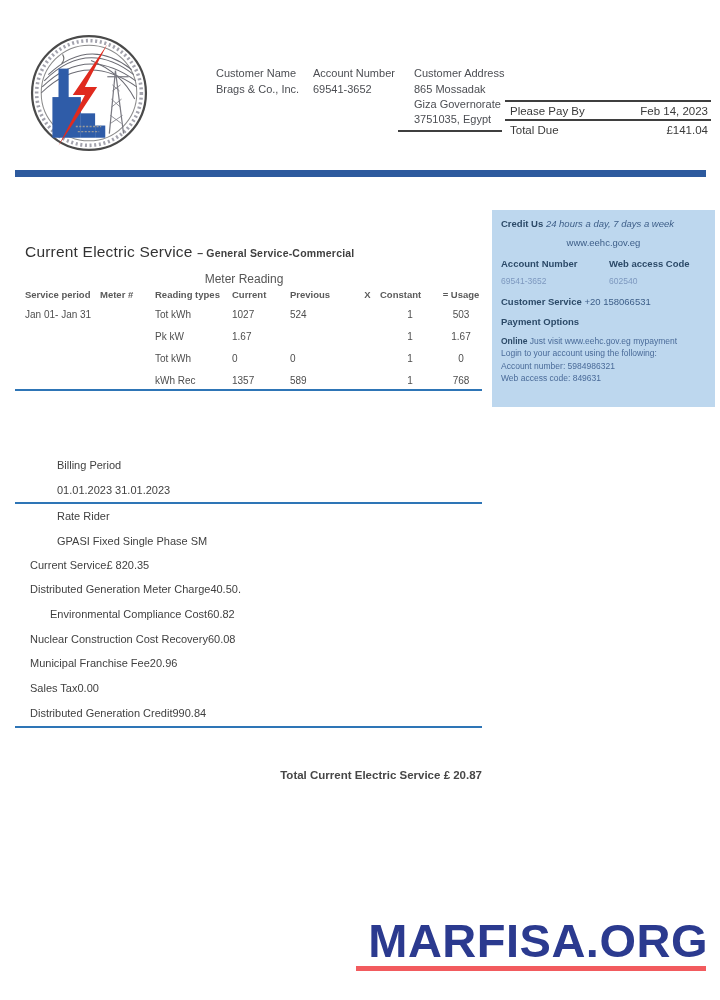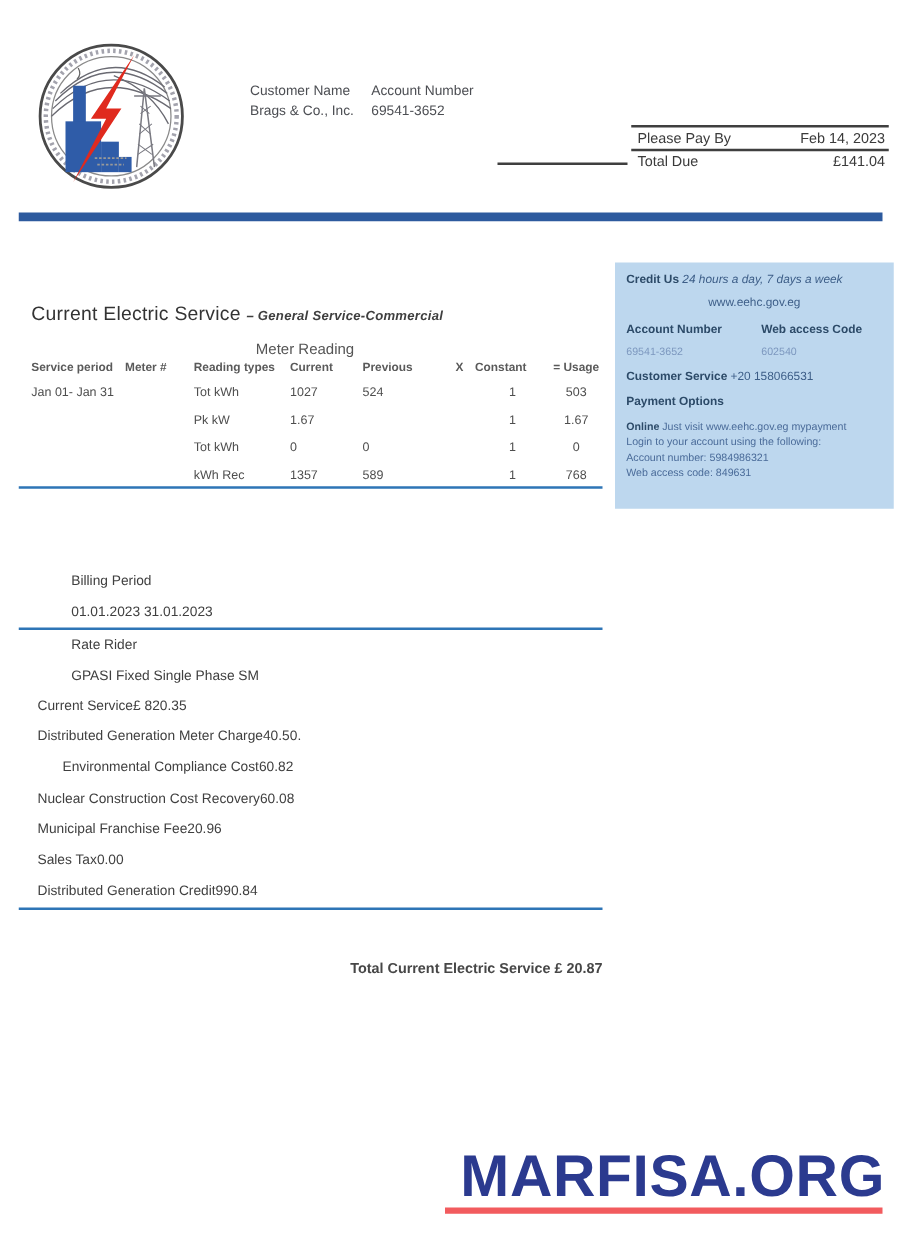--- a/index.html
+++ b/index.html
@@ -3,21 +3,21 @@
 <meta charset="utf-8">
 <style>
   * { margin:0; padding:0; box-sizing:border-box; }
   html,body { background:#ffffff; }
   body { font-family:"Liberation Sans","DejaVu Sans",sans-serif; color:#3f3f3f; }
   .page { position:relative; width:720px; height:1000px; background:#ffffff; overflow:hidden; }
   .abs { position:absolute; }
   .nw { white-space:nowrap; }
 
   
-  .cust-col { font-size:11px; line-height:15px; color:#4c4e53; }
+  .cust-col { font-size:11px; line-height:15px; color:#4c4e53;margin-left:16px; }
   .cust-col .lbl { margin-bottom:1px; }
 
   
   .paybox { left:505px; top:100px; width:206px; font-size:11.5px; color:#3a3a3a; }
   .paybox .row { display:flex; justify-content:space-between; padding:3px 3px 2px 5px; }
   .paybox .row1 { border-top:2px solid #3f3f3f; border-bottom:2px solid #3f3f3f; }
 
   .addr-underline { left:398px; top:130px; width:104px; height:2px; background:#3f3f3f; }
 
   .navy-bar { left:15px; top:170px; width:691px; height:7px; background:#2d5a9e; }
@@ -28,21 +28,21 @@
   .cb-bold { font-weight:bold; color:#2c4a68; }
   .cb-italic { font-style:italic; }
   .cb-center { text-align:center; }
   .cb-small { font-size:8.5px; line-height:12.5px; color:#4a6b99; }
   .cb-faded { color:#7d98bf; }
   .cb-cols { display:flex; }
   .cb-col1 { width:108px; }
 
   
   .svc-title { left:25px; top:243px; font-size:15.5px; color:#333333; letter-spacing:.2px; }
-  .svc-sub { font-size:10.5px; font-weight:bold; color:#3f3f3f;font-style:italic; }
+  .svc-sub { font-size:10.5px; font-weight:bold; color:#3f3f3f; }
   .meter-reading { left:164px; top:272px; width:160px; text-align:center; font-size:12px; color:#555; }
   .svc-table { left:25px; top:289px; width:457px; font-size:10px; color:#4e4e4e; }
   .svc-row { display:grid; grid-template-columns:75px 55px 77px 58px 65px 25px 60px 42px; align-items:start; }
   .svc-head { font-size:9.5px; font-weight:bold; color:#5a5a5a; height:20px; }
   .svc-data { height:22px; }
   .c-center { text-align:center; }
   .rule-blue { height:2px; background:#2e75b6; }
 
   
   .bill-text { font-size:11px; color:#3f3f3f;margin-left:32px; }
@@ -91,20 +91,26 @@
   </div>
 
   <div class="abs cust-col nw" style="left:200px; top:66px;">
     <div class="lbl">Customer Name</div>
     <div>Brags &amp; Co., Inc.</div>
   </div>
   <div class="abs cust-col nw" style="left:297px; top:66px;">
     <div class="lbl">Account Number</div>
     <div>69541-3652</div>
   </div>
+  <div class="abs cust-col nw" style="left:398px; top:66px;">
+    <div class="lbl">Customer Address</div>
+    <div>865 Mossadak</div>
+    <div>Giza Governorate</div>
+    <div>3751035, Egypt</div>
+  </div>
   <div class="abs addr-underline"></div>
 
   <div class="abs paybox">
     <div class="row row1">
       <span>Please Pay By</span>
       <span>Feb 14, 2023</span>
     </div>
     <div class="row">
       <span>Total Due</span>
       <span>£141.04</span>

